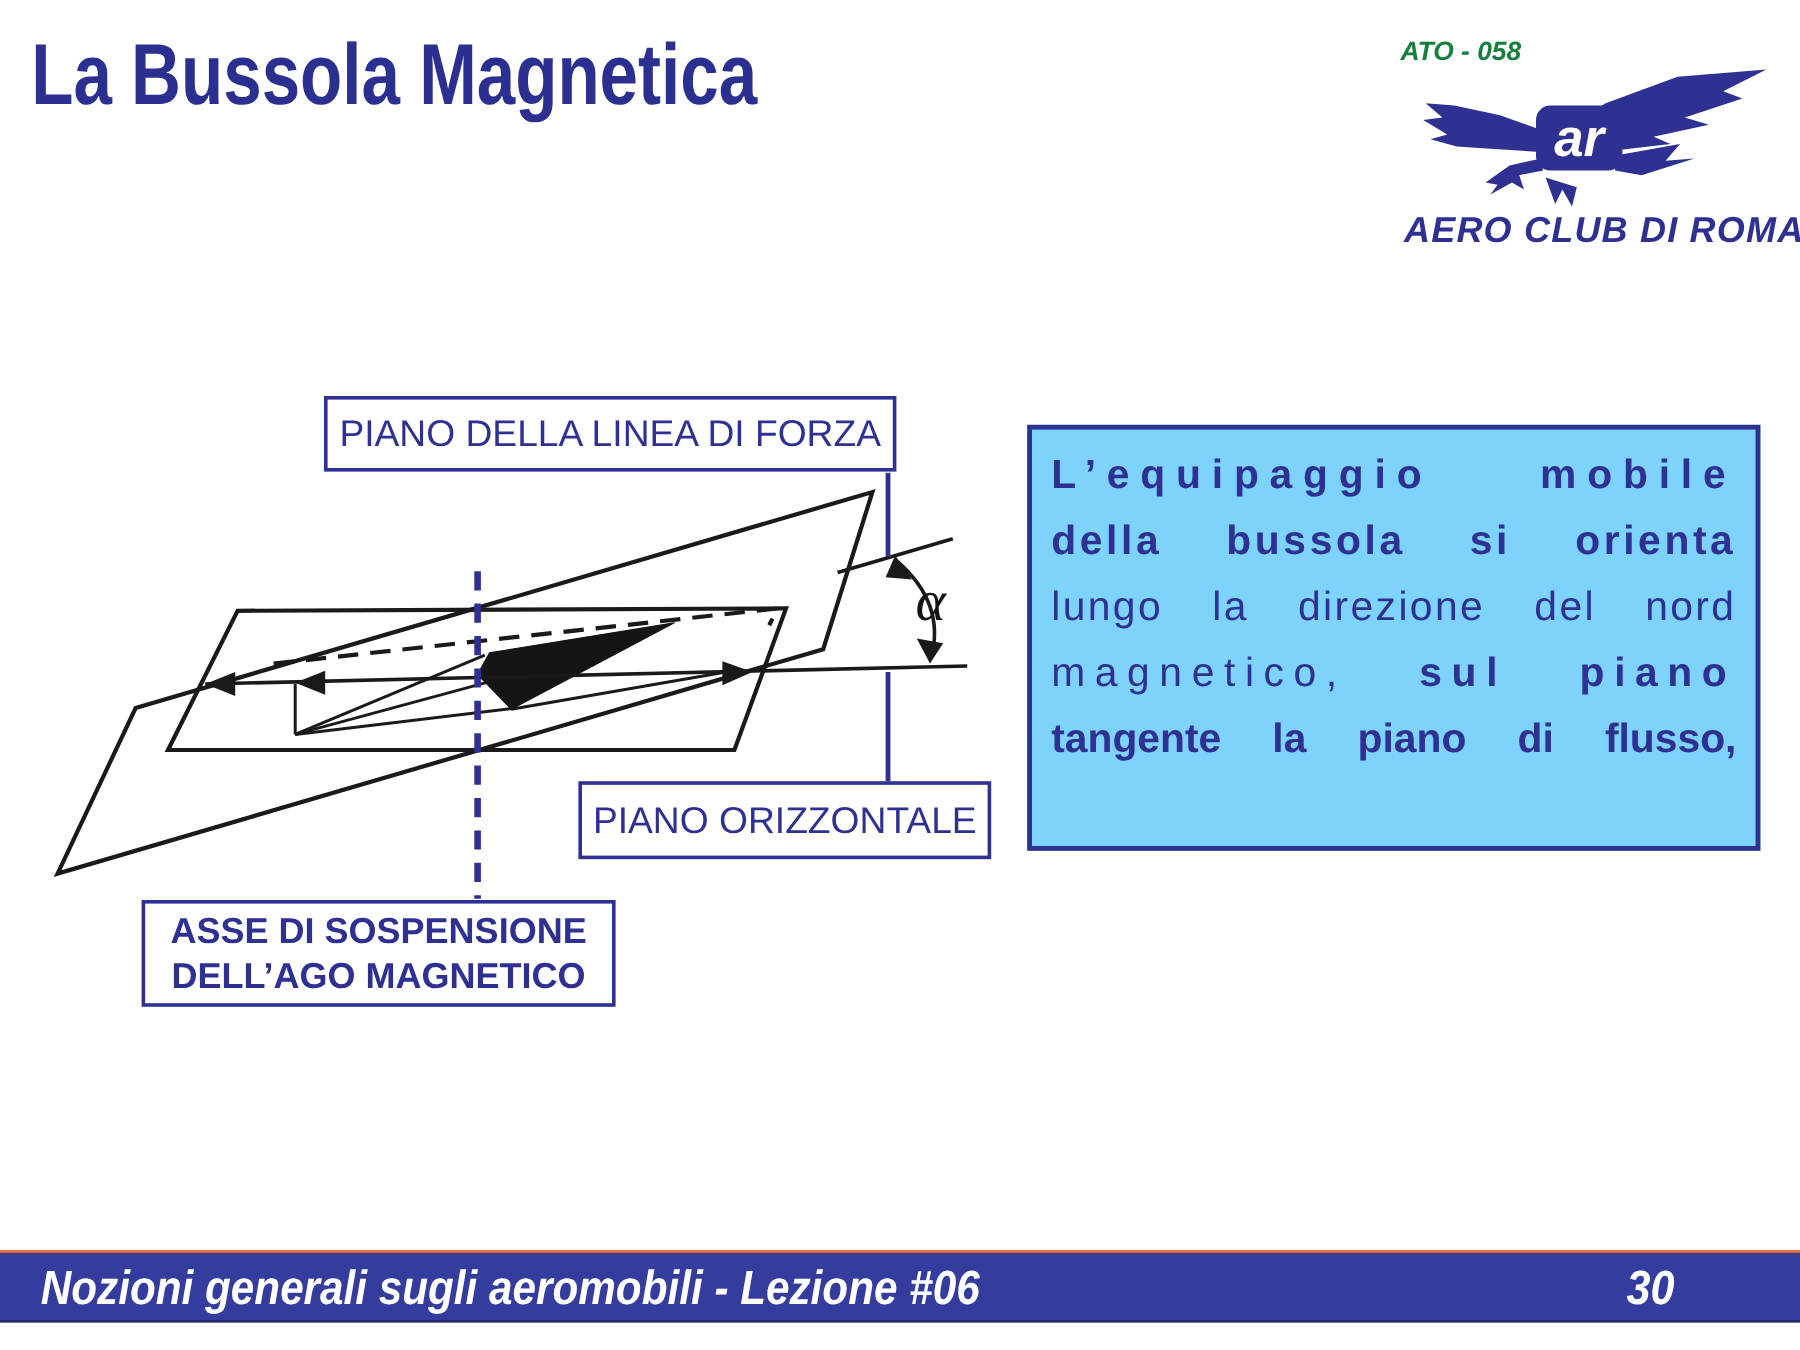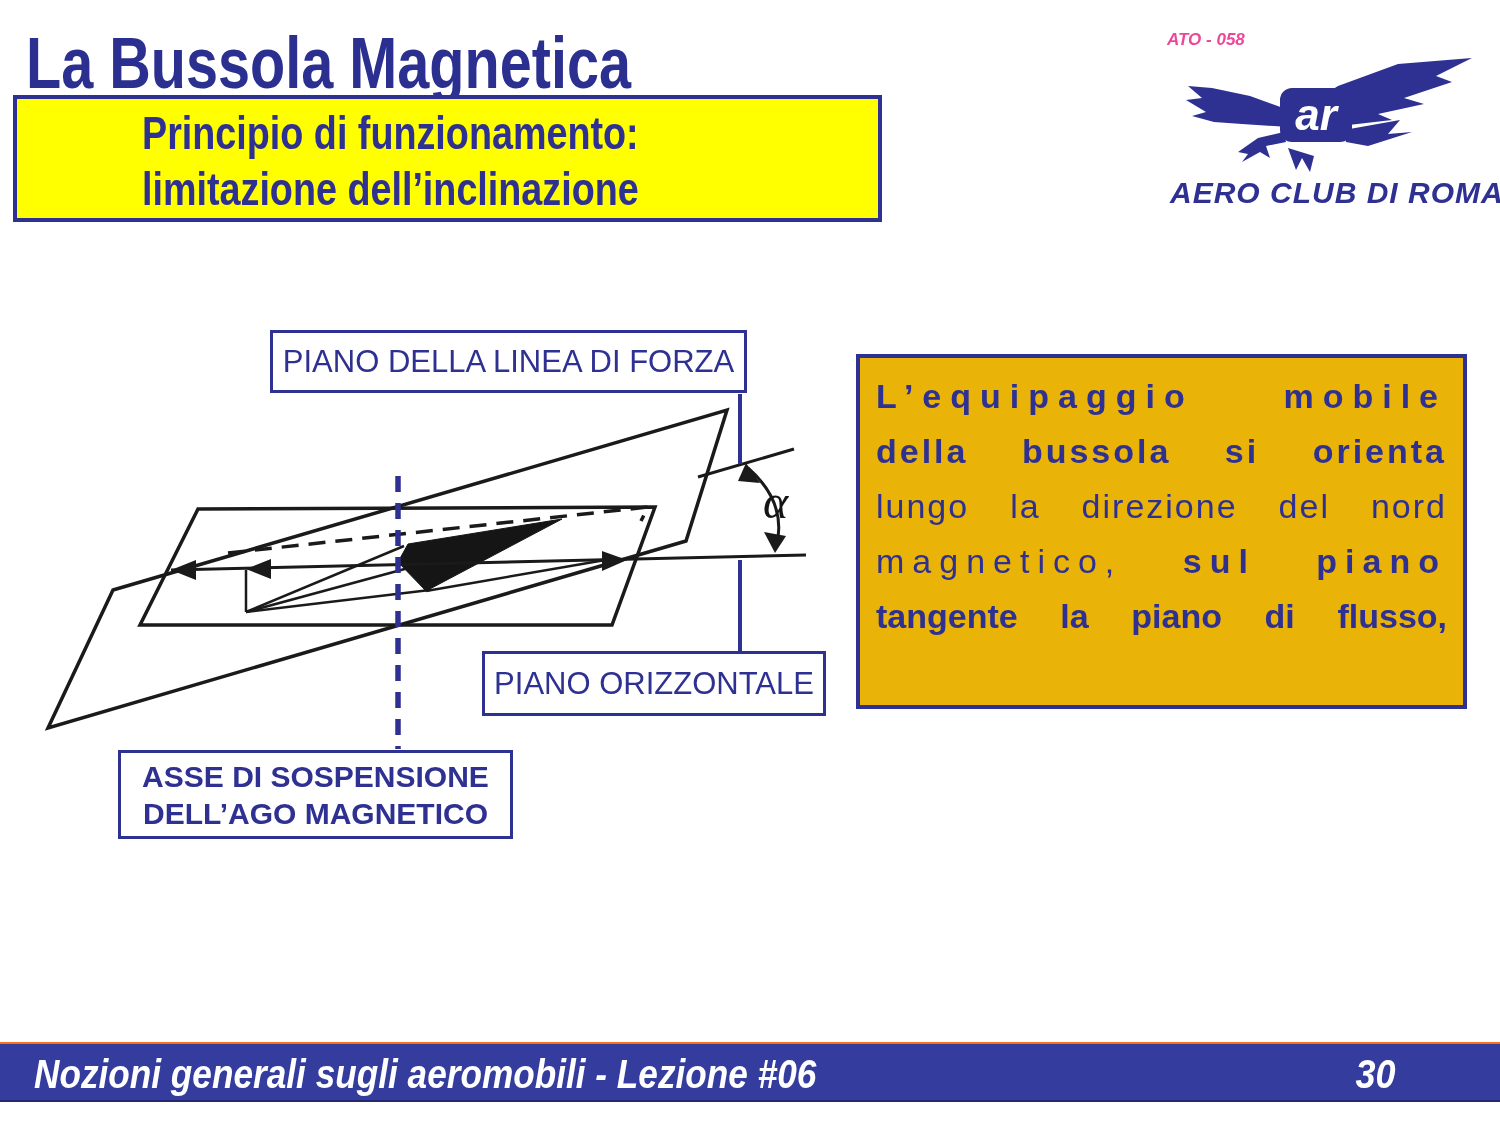--- a/index.html
+++ b/index.html
@@ -19,21 +19,21 @@
     background:#ffff00; border:4px solid #2e3192; box-sizing:border-box;
   }
   .subtitle-text {
     position:absolute; left:125px; top:6px;
     font-size:46px; font-weight:bold; color:#2e3192; line-height:56px;
     transform:scaleX(0.82); transform-origin:left top; white-space:nowrap;
   }
   
   .logo-ato {
     position:absolute; left:1167px; top:30px;
-    font-size:17px; font-weight:bold; font-style:italic; color:#ec4899;
+    font-size:22px; font-weight:bold; font-style:italic; color:#15803d;
     white-space:nowrap;
   }
   .logo-eagle { position:absolute; left:1180px; top:50px; width:300px; height:130px; }
   .logo-club {
     position:absolute; left:1170px; top:176px;
     font-size:30px; font-weight:bold; font-style:italic; color:#2e3192;
     letter-spacing:1px; white-space:nowrap;
   }
   
   .diagram-svg { position:absolute; left:0; top:0; width:1500px; height:1125px; }
@@ -47,21 +47,21 @@
   .dlabel-asse   { left:90px;  top:750px; width:395px; height:89px; font-size:30px;
                    font-weight:bold; line-height:37px;margin-left:28px; }
   .alpha-label {
     position:absolute; left:763px; top:474px; width:50px; height:54px;
     font-family:"Liberation Serif", serif; font-style:italic;
     font-size:48px; color:#141414;
   }
   
   .callout {
     position:absolute; left:856px; top:354px; width:611px; height:355px;
-    background:#eab308; border:4px solid #2e3192; box-sizing:border-box;
+    background:#7dd3fc; border:4px solid #2e3192; box-sizing:border-box;
     padding:11px 16px 10px 16px; color:#2e3192; font-size:34px;
   }
   .c-line { line-height:55px; text-align:justify; white-space:nowrap; }
   .c-line.just { text-align-last:justify; }
   .c-line b { font-weight:bold; }
   
   .footer-bar {
     position:absolute; left:0; top:1042px; width:1500px; height:60px;
     background:#343c9d; border-top:2px solid #f97316; border-bottom:2px solid #23276e;
     box-sizing:border-box;
@@ -77,26 +77,20 @@
     transform:scaleX(0.9); transform-origin:right top;
   }
 </style>
 </head>
 <body>
 
 <div class="slide">
 
   <div class="title">La Bussola Magnetica</div>
 
-  <div class="subtitle-box">
-    <div class="subtitle-text">
-      <div>Principio di funzionamento:</div>
-      <div>limitazione dell’inclinazione</div>
-    </div>
-  </div>
 
   <div class="logo-ato">ATO - 058</div>
   <svg class="logo-eagle" viewBox="0 0 300 130">
     <g fill="#2e3192" stroke="none">
       <path d="M120,64 L70,46 L32,38 L8,36 L22,48 L6,50 L26,62 L12,66 L34,72 L62,74 L94,76 L122,78 Z"></path>
       <path d="M125,62 L142,46 L158,36 L218,14 L292,8 L256,26 L272,32 L224,48 L244,54 L198,64 L212,70 L160,76 L132,77 Z"></path>
       <rect x="100" y="38" width="72" height="54" rx="12"></rect>
       <path d="M104,82 L78,88 L58,102 L68,104 L62,112 L80,102 L90,108 L86,96 L106,92 Z"></path>
       <path d="M108,98 L116,120 L122,108 L130,122 L134,106 Z"></path>
       <path d="M164,80 L220,70 L208,84 L232,82 L188,96 L166,92 Z"></path>

